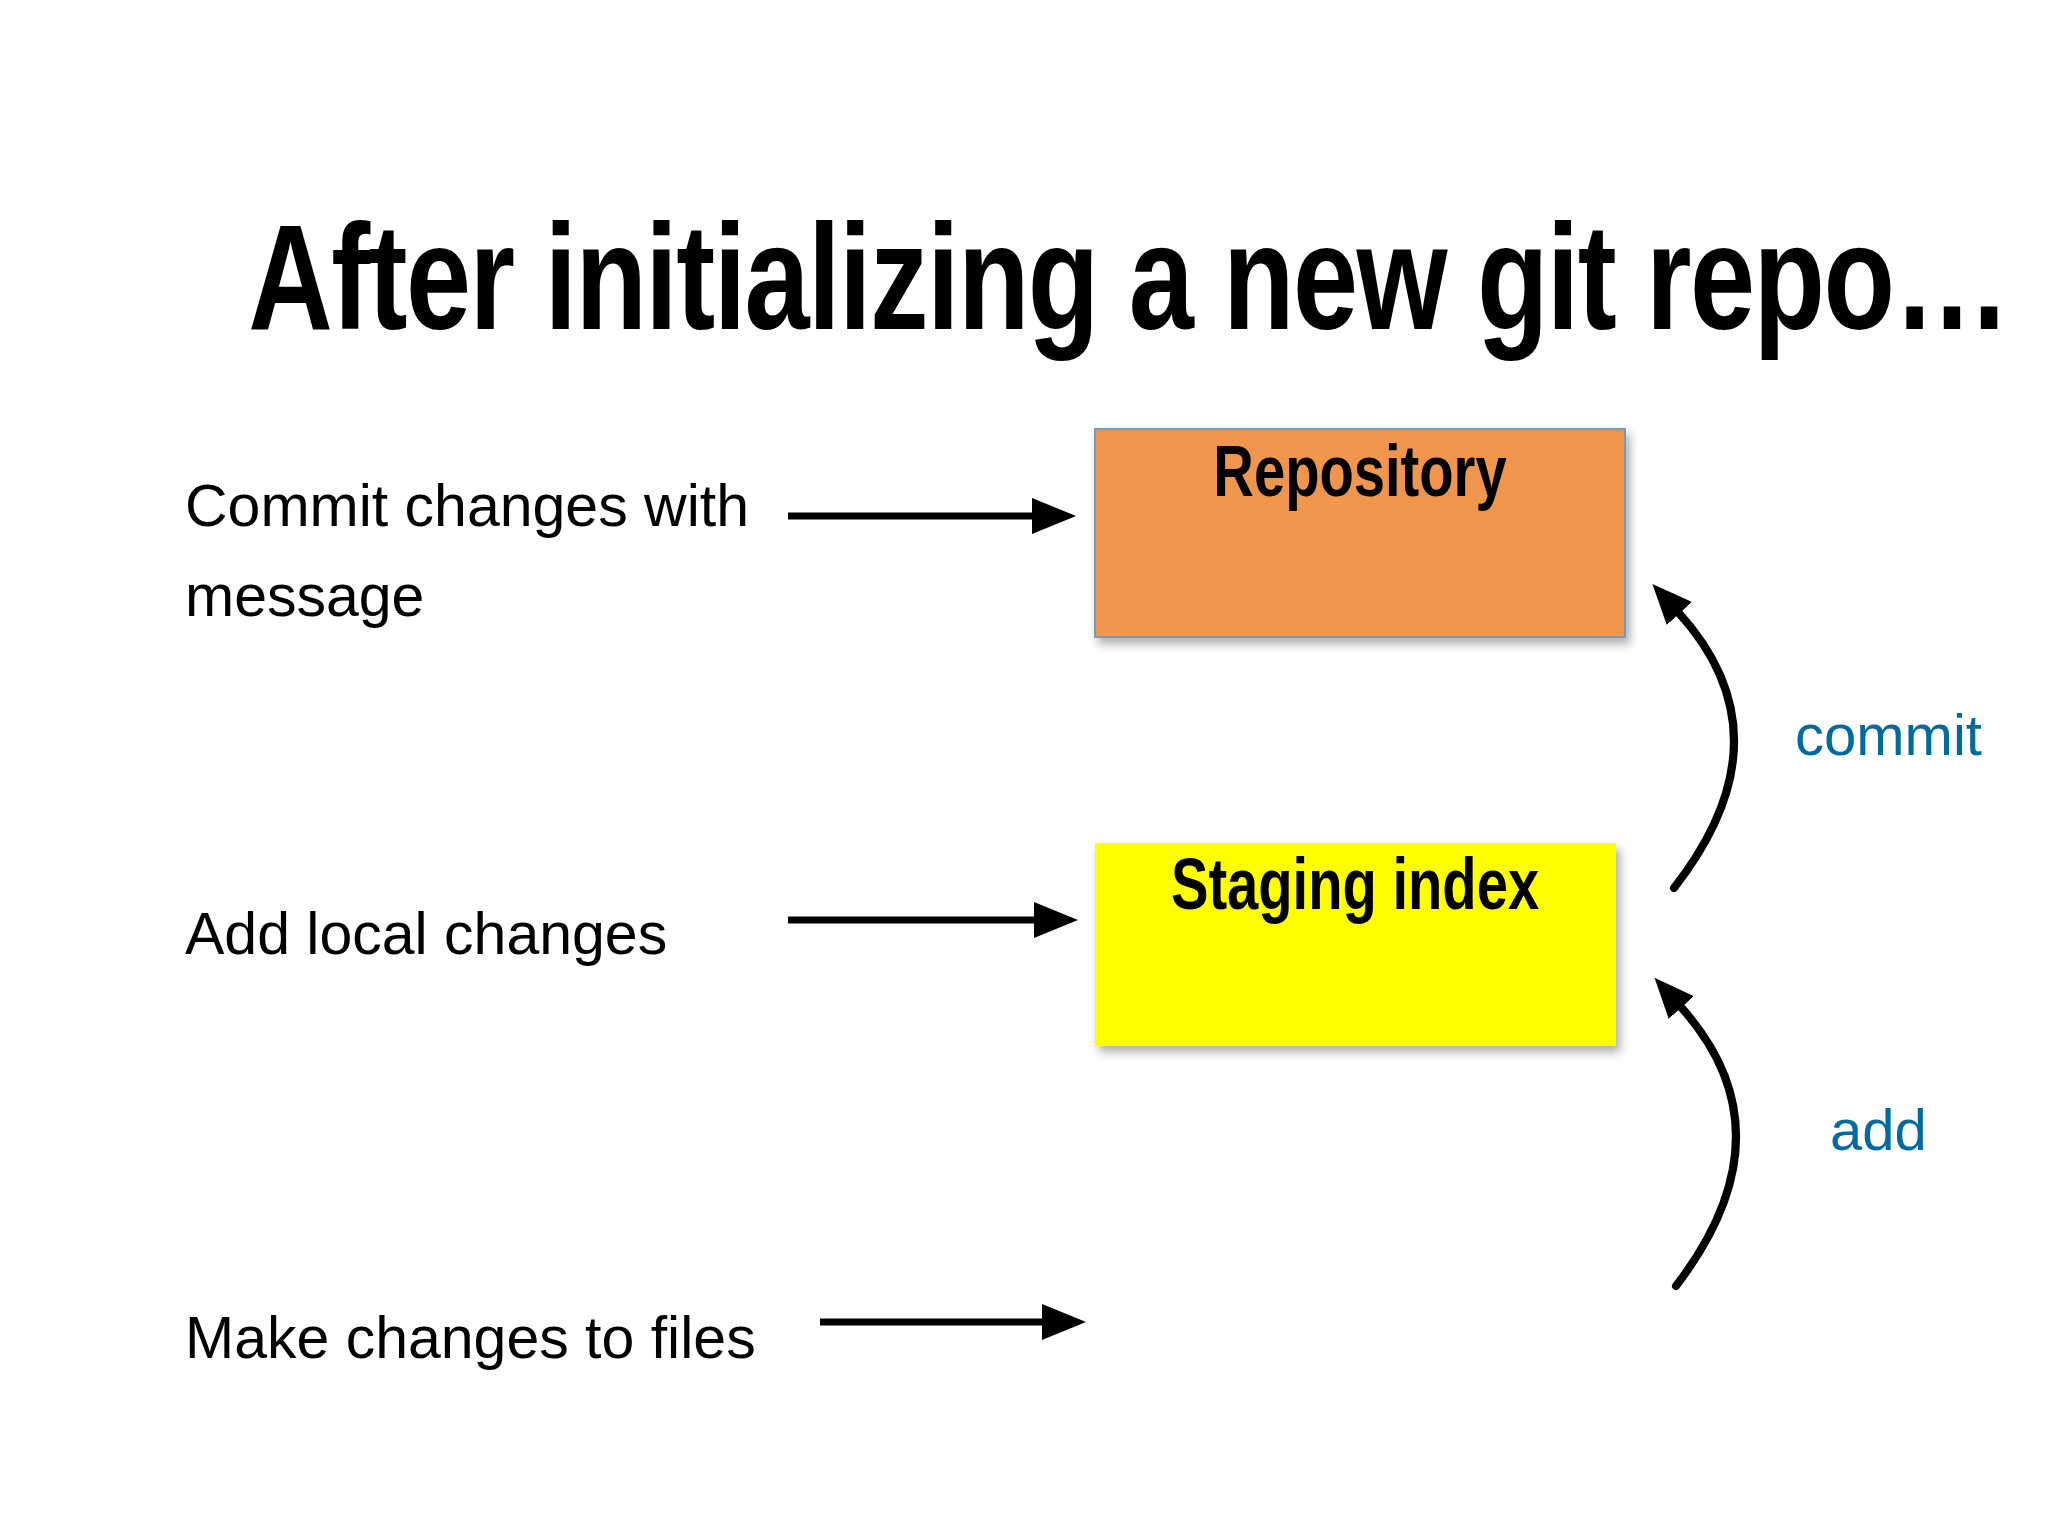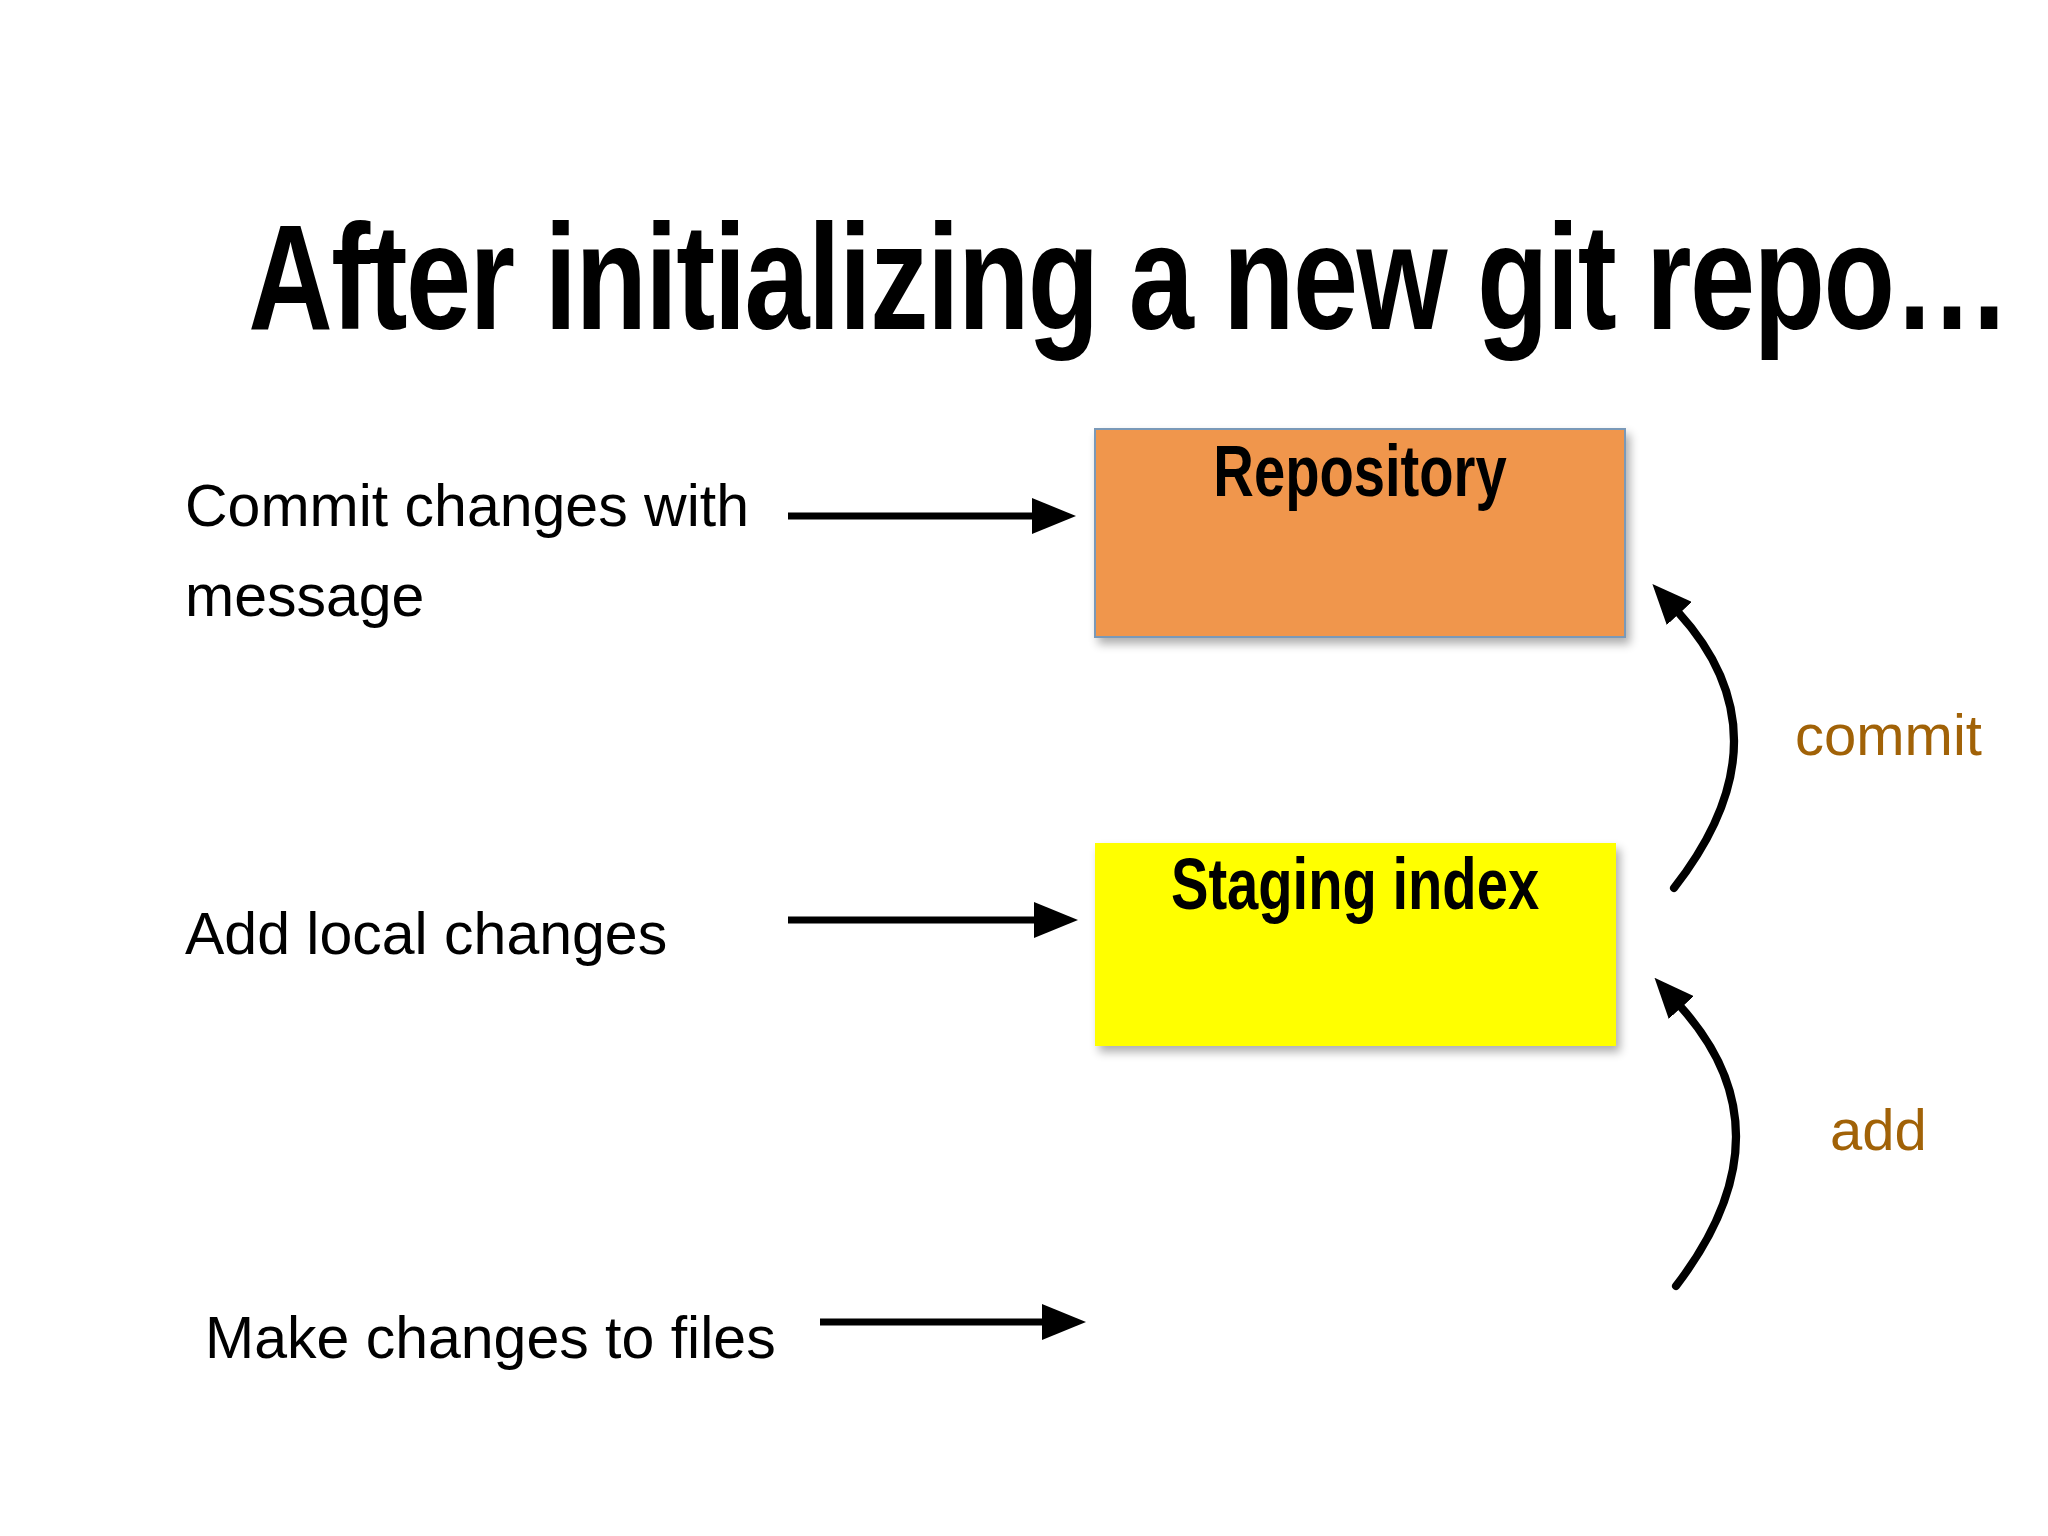--- a/index.html
+++ b/index.html
@@ -40,21 +40,21 @@
   
   .action-label {
     position: absolute;
     left: 185px;
     font-size: 59px;
     line-height: 1.52;
     color: #000000;
   }
   .action-label.l1 { top: 462px; width: 640px; }
   .action-label.l2 { top: 890px; width: 800px; }
-  .action-label.l3 { top: 1294px; width: 800px; margin-left: 20px; }
+  .action-label.l3 { top: 1294px; width: 800px; }
 
   
   .node {
     position: absolute;
     display: flex;
     align-items: flex-start;
     justify-content: center;
     font-weight: bold;
     font-size: 72px;
     color: #000000;
@@ -82,21 +82,21 @@
     left: 1099px; top: 1200px; width: 515px; height: 205px;
     background: linear-gradient(to bottom, #A6C6F0 0%, #8FB4E6 35%, #4076C2 100%);
     border: 2px solid #2F5E9E;
     box-shadow: 4px 6px 9px rgba(0,0,0,0.32);
   }
 
   
   .flow-label {
     position: absolute;
     font-size: 58px;
-    color: #a16207;
+    color: #0369a1;
     line-height: 1.2;
   }
   .flow-label.commit { left: 1795px; top: 700px; }
   .flow-label.add    { left: 1830px; top: 1095px; }
 
   
   svg.arrows {
     position: absolute;
     left: 0; top: 0;
     width: 2048px;

